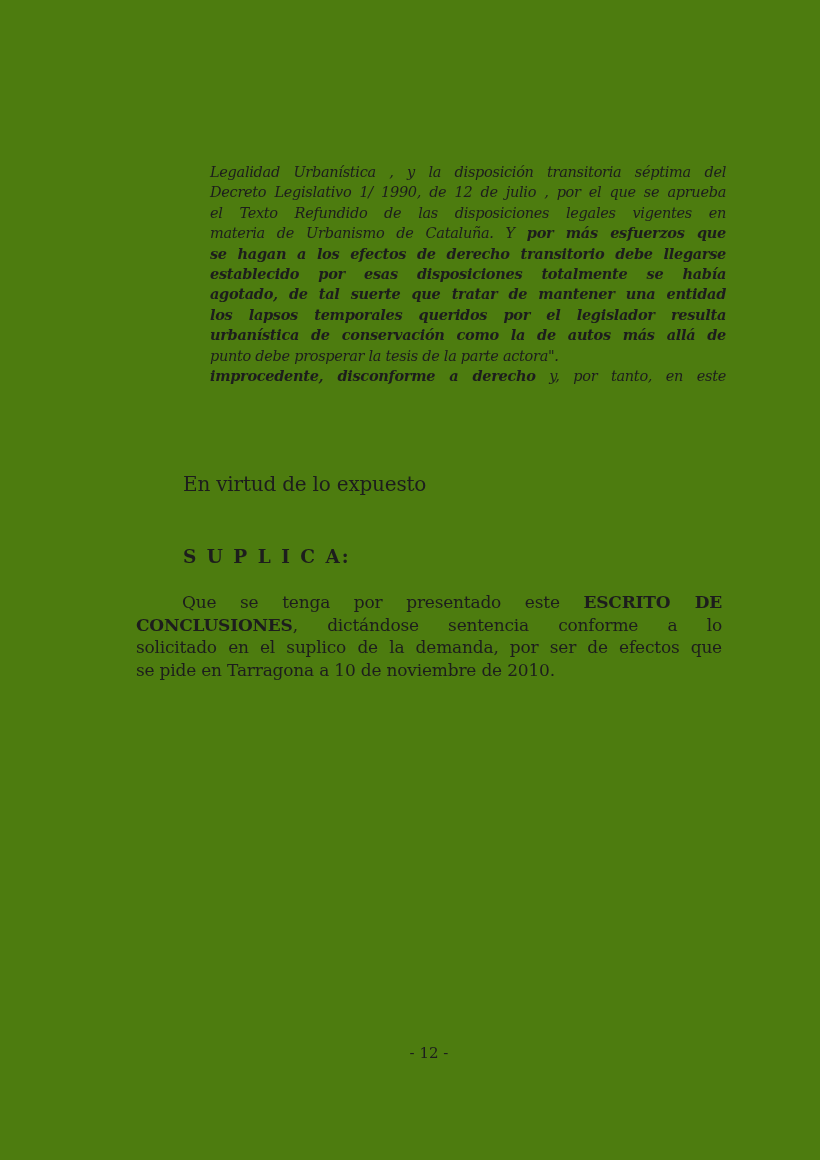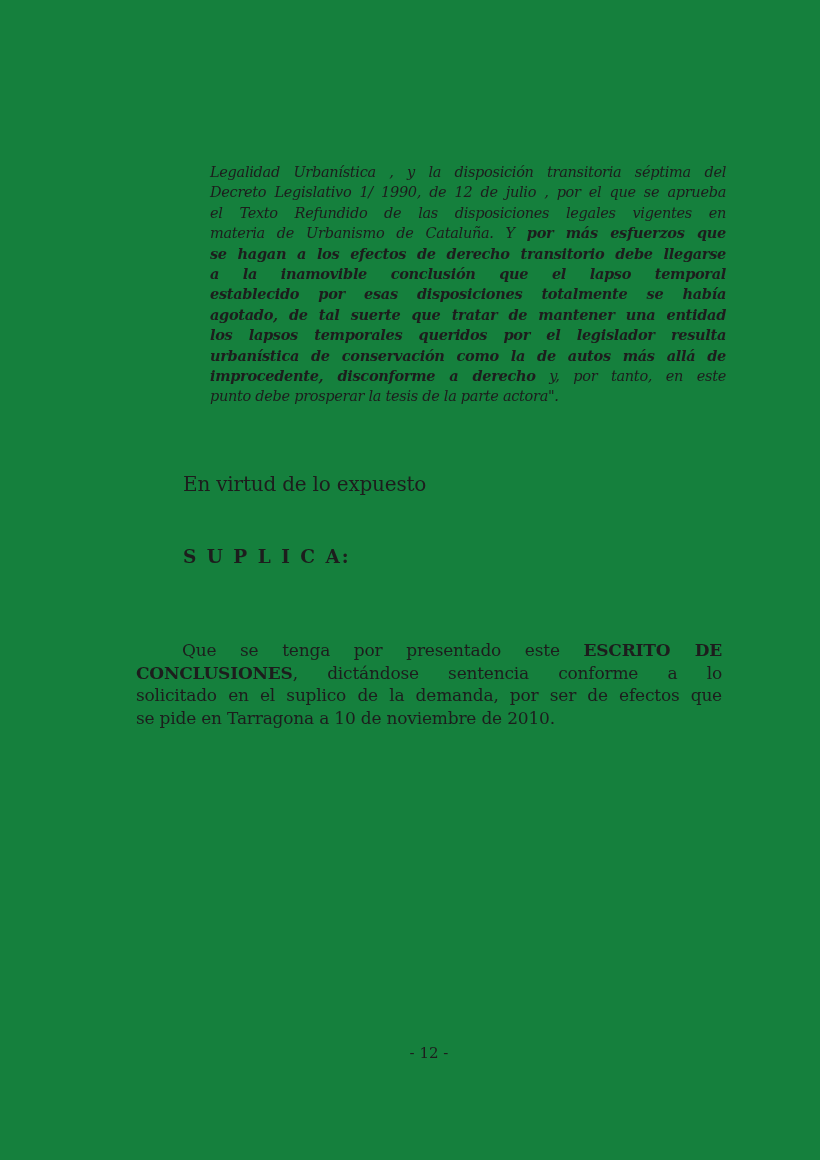--- a/index.html
+++ b/index.html
@@ -5,21 +5,21 @@
   html, body {
     margin: 0;
     padding: 0;
     background: #e8e8e8;
   }
   .page {
     position: relative;
     width: 820px;
     height: 1160px;
     margin: 0 auto;
-    background: #15803d;
+    background: #4d7c0f;
     color: #1d1d1d;
     font-family: "DejaVu Serif", "Liberation Serif", serif;
     overflow: hidden;
   }
 
   
   .quote {
     position: absolute;
     left: 210px;
     top: 162px;
@@ -58,21 +58,21 @@
     font-size: 18.5px;
     font-weight: bold;
     letter-spacing: 2px;
     margin-top: 12px;
   }
 
   
   .para {
     position: absolute;
     left: 136px;
-    top: 639px;
+    top: 591px;
     width: 586px;
     font-size: 17px;
     line-height: 22.7px;
     letter-spacing: -0.2px;
   }
   .pline {
     text-align: justify;
     text-align-last: justify;
     -moz-text-align-last: justify;
   }
@@ -96,27 +96,26 @@
 <body>
 
 <div class="page">
 
   <div class="quote">
     <div class="qline"><span>Legalidad Urbanística , y la disposición transitoria séptima del</span></div>
     <div class="qline"><span>Decreto Legislativo 1/ 1990, de 12 de julio , por el que se aprueba</span></div>
     <div class="qline"><span>el Texto Refundido de las disposiciones legales vigentes en</span></div>
     <div class="qline"><span>materia de Urbanismo de Cataluña. Y </span><span class="b">por más esfuerzos que</span></div>
     <div class="qline"><span class="b">se hagan a los efectos de derecho transitorio debe llegarse</span></div>
-    <div class="qline"><span class="b">a la inamovible conclusión que el lapso temporal</span></div>
     <div class="qline"><span class="b">establecido por esas disposiciones totalmente se había</span></div>
     <div class="qline"><span class="b">agotado, de tal suerte que tratar de mantener una entidad</span></div>
     <div class="qline"><span class="b">los lapsos temporales queridos por el legislador resulta</span></div>
     <div class="qline"><span class="b">urbanística de conservación como la de autos más allá de</span></div>
+    <div class="qline last"><span>punto debe prosperar la tesis de la parte actora".</span></div>
     <div class="qline"><span class="b">improcedente, disconforme a derecho</span><span> y, por tanto, en este</span></div>
-    <div class="qline last"><span>punto debe prosperar la tesis de la parte actora".</span></div>
   </div>
 
   <div class="intro">En virtud de lo expuesto</div>
 
   <div class="heading">S U P L I C A:</div>
 
   <div class="para">
     <div class="pline first"><span>Que se tenga por presentado este </span><span class="b">ESCRITO DE</span></div>
     <div class="pline"><span class="b">CONCLUSIONES</span><span>, dictándose sentencia conforme a lo</span></div>
     <div class="pline"><span>solicitado en el suplico de la demanda, por ser de efectos que</span></div>

